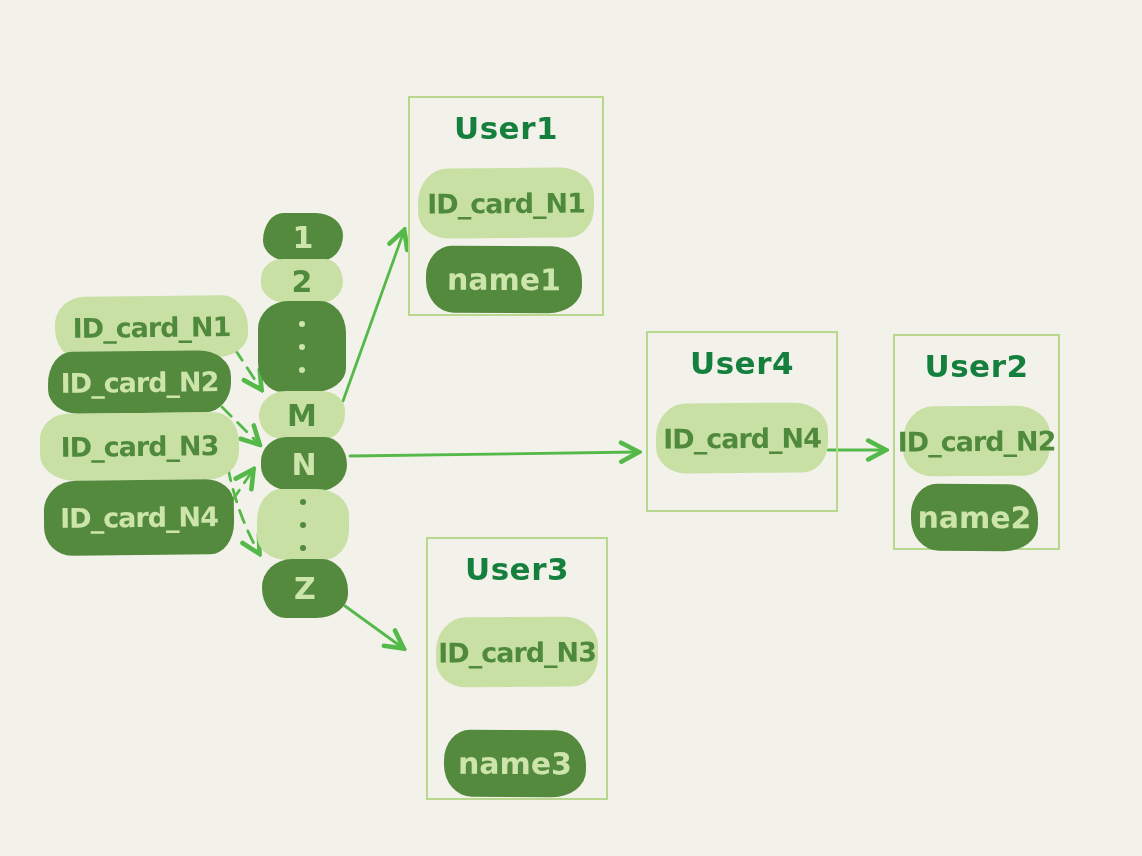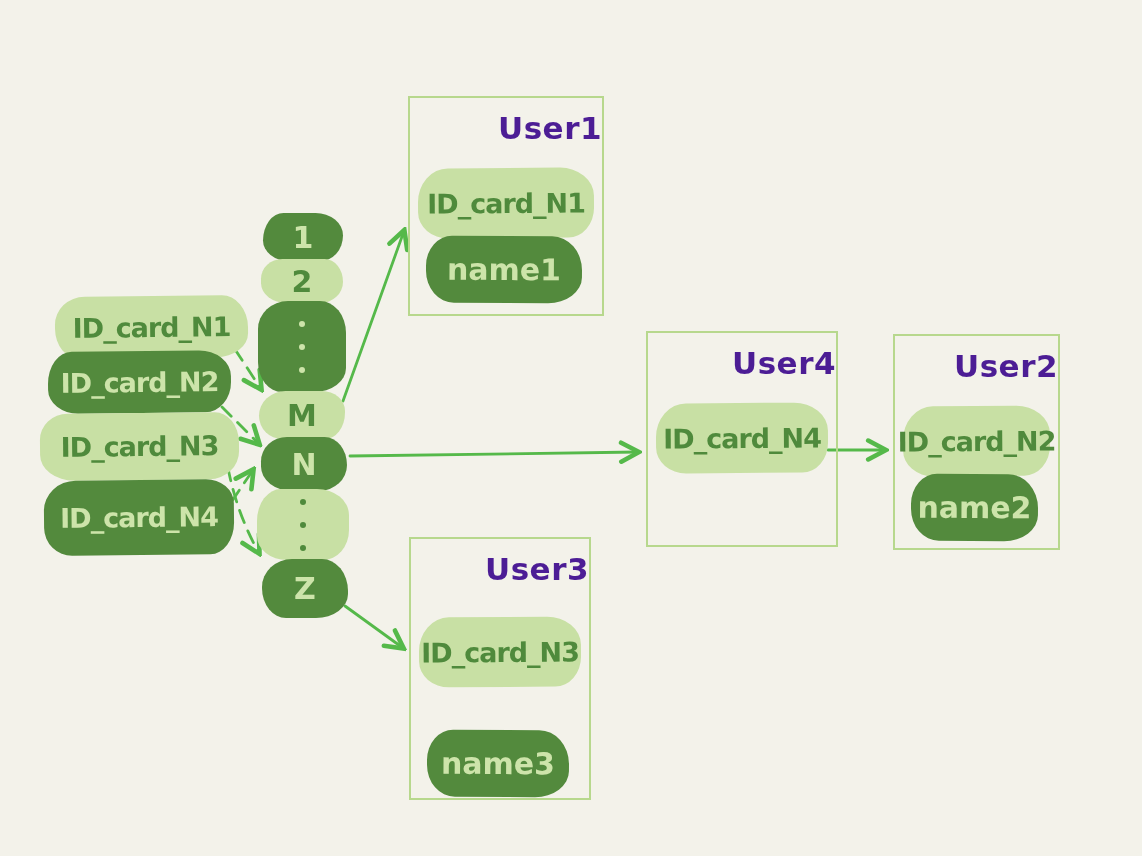--- a/index.html
+++ b/index.html
@@ -27,31 +27,31 @@
   .bucket{font-size:30px;}
   .dots{display:flex;flex-direction:column;align-items:center;justify-content:center;gap:17px;}
   .dot{width:6px;height:6px;border-radius:50%;}
   .blob.dark .dot{background:#cde4aa;}
   .blob.light .dot{background:#4f8a3c;}
 
   .user-box{
     position:absolute;border:2px solid #b7d88d;background:transparent;box-sizing:border-box;
   }
   .user-title{
-    position:absolute;left:0;right:0;top:12px;text-align:right;
-    font-size:31px;font-weight:700;color:#4c1d95;letter-spacing:0.5px;
+    position:absolute;left:0;right:0;top:12px;text-align:center;
+    font-size:31px;font-weight:700;color:#15803d;letter-spacing:0.5px;
   }
   .pill{
     position:absolute;display:flex;align-items:center;justify-content:center;
     font-weight:700;
   }
   .pill-id{left:8px;right:8px;top:70px;height:70px;font-size:27px;letter-spacing:-1px;
     background:#c8e0a4;color:#4f8a3c;border-radius:30px 34px 26px 30px / 34px 28px 30px 26px;
     transform:rotate(-0.4deg);}
-  .pill-name{left:16px;right:20px;top:138px;height:67px;font-size:30px;
+  .pill-name{left:16px;right:20px;top:148px;height:67px;font-size:30px;
     background:#538a3d;color:#cde4aa;border-radius:26px 30px 34px 28px / 30px 34px 26px 32px;
     transform:rotate(0.3deg);}
 </style>
 </head>
 <body>
 
 <div id="canvas">
 
   <svg class="arrow-layer" viewBox="0 0 1142 856">
     <defs>
@@ -111,38 +111,38 @@
   <div class="user-box" style="left:408px;top:96px;width:196px;height:220px">
     <div class="user-title">User1</div>
     <div class="pill pill-id">
       <span>ID_card_N1</span>
     </div>
     <div class="pill pill-name">
       <span>name1</span>
     </div>
   </div>
 
-  <div class="user-box" style="left:646px;top:331px;width:192px;height:216px">
+  <div class="user-box" style="left:646px;top:331px;width:192px;height:181px">
     <div class="user-title">User4</div>
     <div class="pill pill-id">
       <span>ID_card_N4</span>
     </div>
   </div>
 
   <div class="user-box" style="left:893px;top:334px;width:167px;height:216px">
     <div class="user-title">User2</div>
     <div class="pill pill-id">
       <span>ID_card_N2</span>
     </div>
     <div class="pill pill-name">
       <span>name2</span>
     </div>
   </div>
 
-  <div class="user-box" style="left:409px;top:537px;width:182px;height:263px">
+  <div class="user-box" style="left:426px;top:537px;width:182px;height:263px">
     <div class="user-title">User3</div>
     <div class="pill pill-id" style="top:78px;">
       <span>ID_card_N3</span>
     </div>
     <div class="pill pill-name" style="top:146px;margin-top:45px;">
       <span>name3</span>
     </div>
   </div>
 
 </div>

